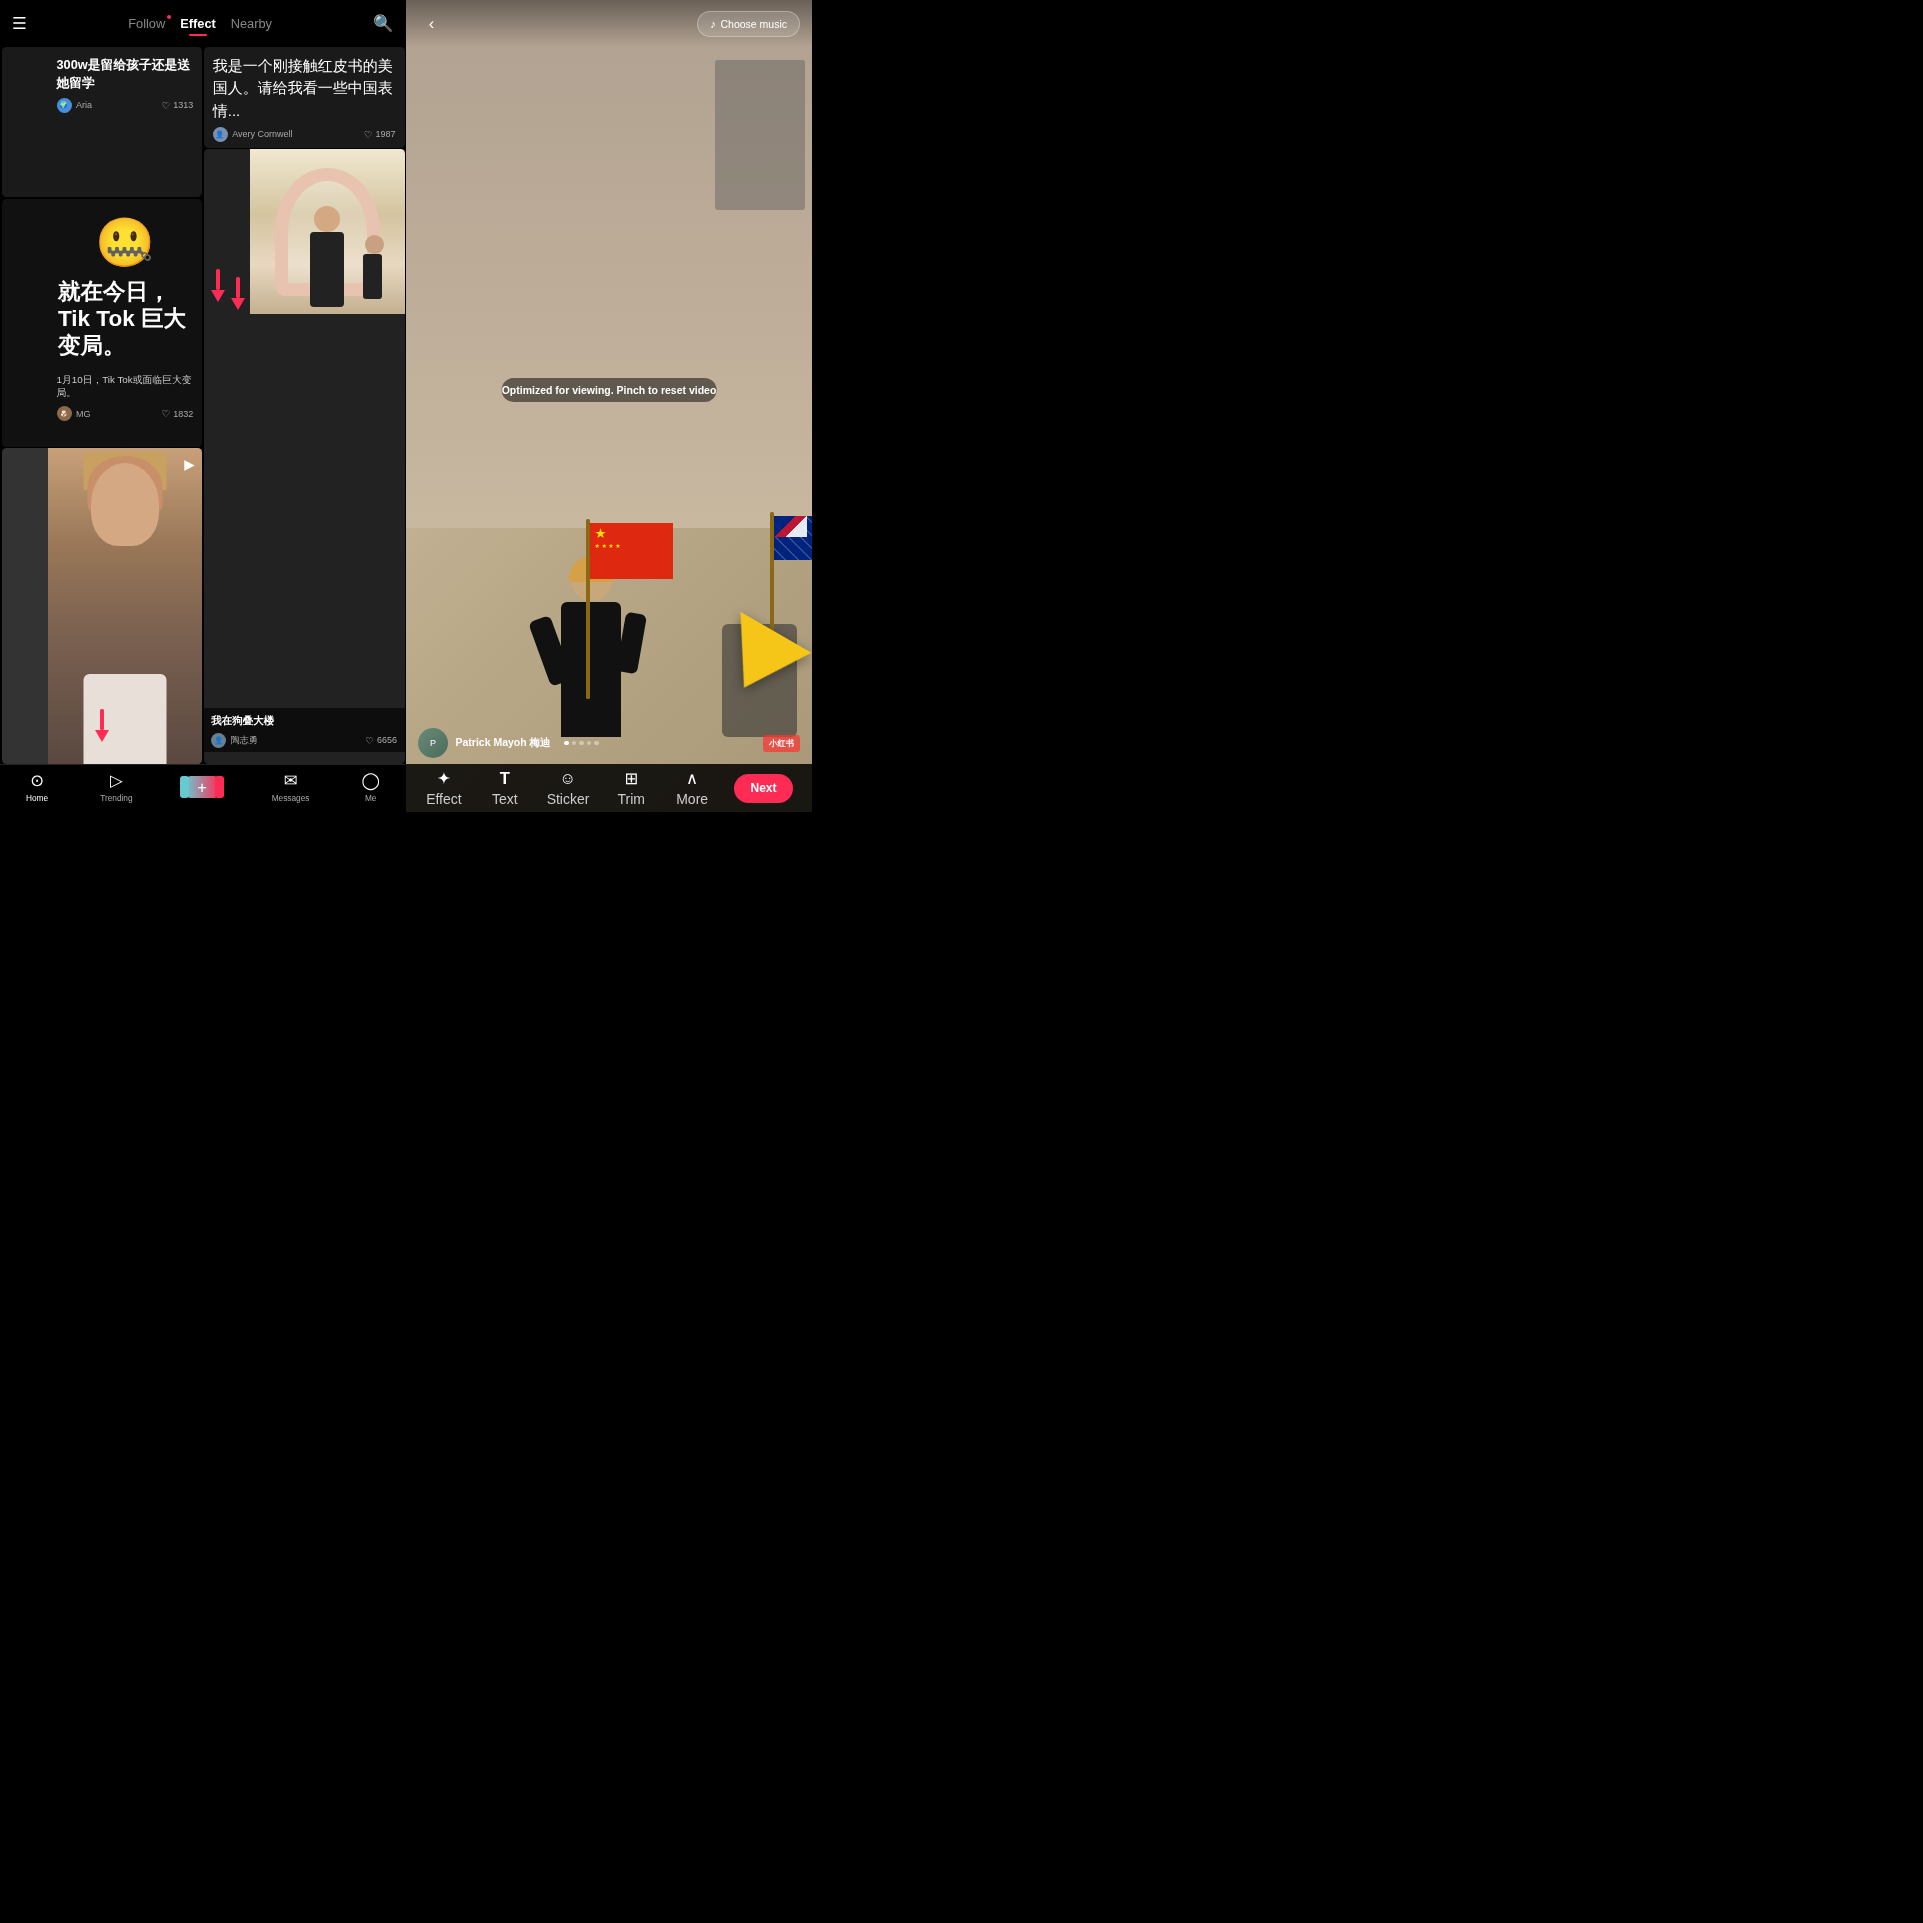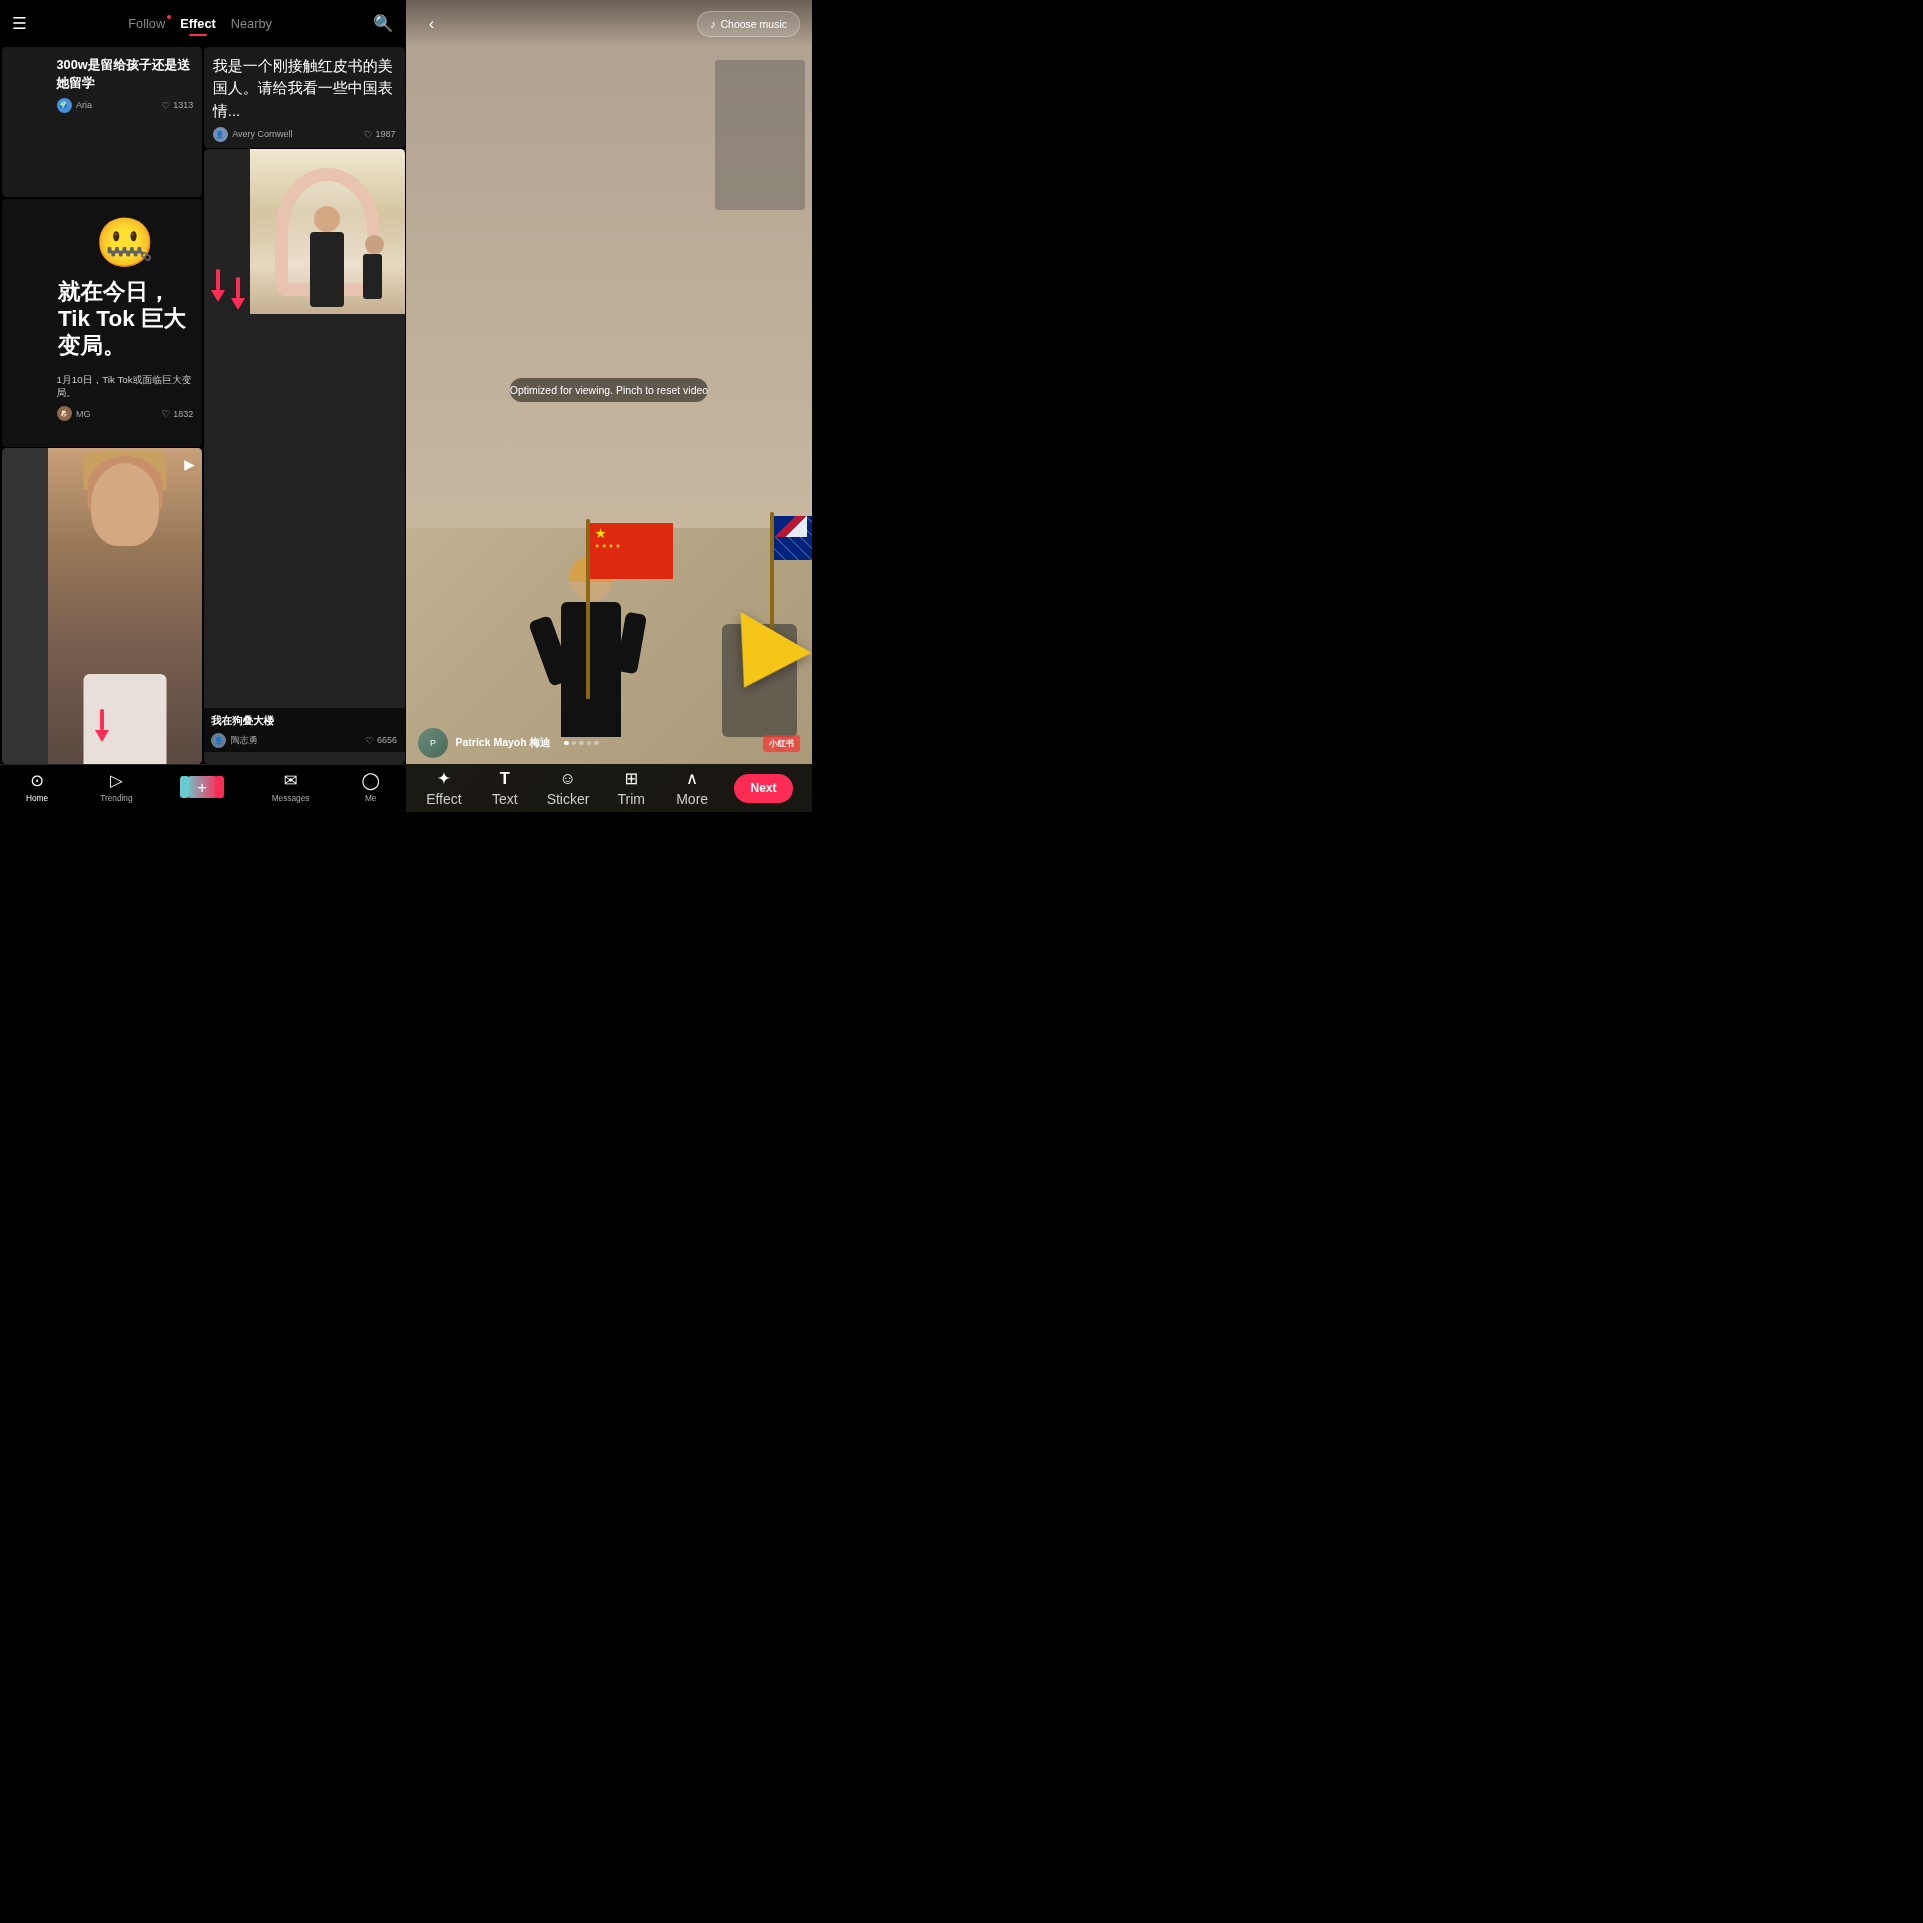--- a/index.html
+++ b/index.html
@@ -360,20 +360,21 @@
       position: absolute;
       top: 48%;
       left: 50%;
       transform: translate(-50%, -50%);
       background: rgba(0,0,0,0.5);
       color: #fff;
       padding: 6px 0;
       border-radius: 15px;
       font-size: 10.5px;
       white-space: nowrap;
+      font-weight: bold;
     }
 
     
     .video-header {
       position: absolute;
       top: 0;
       left: 0;
       right: 0;
       height: 47px;
       display: flex;

